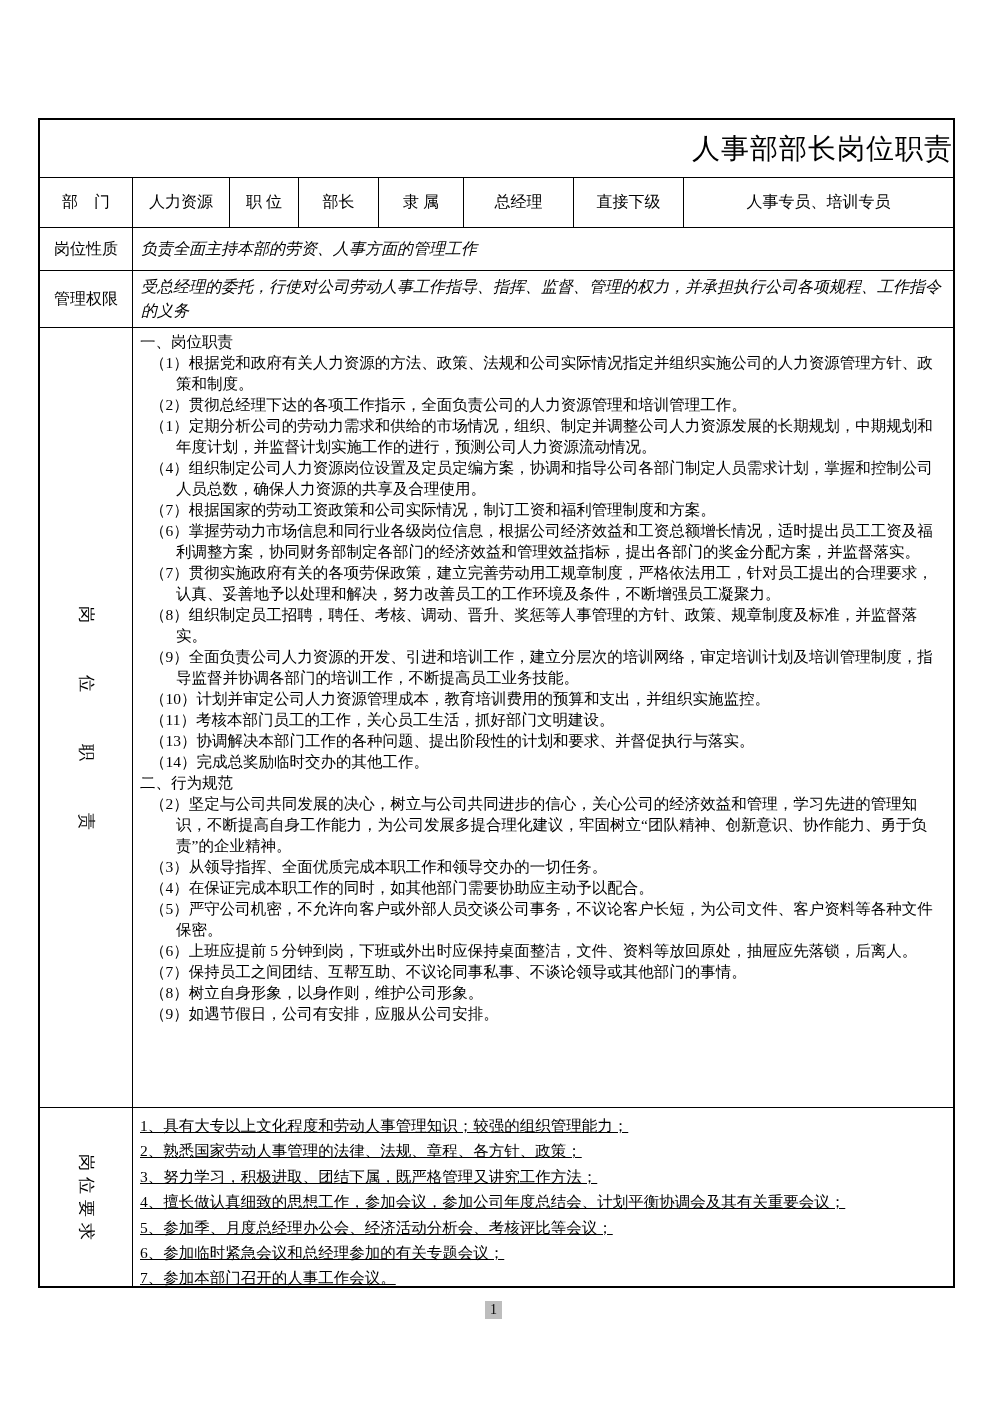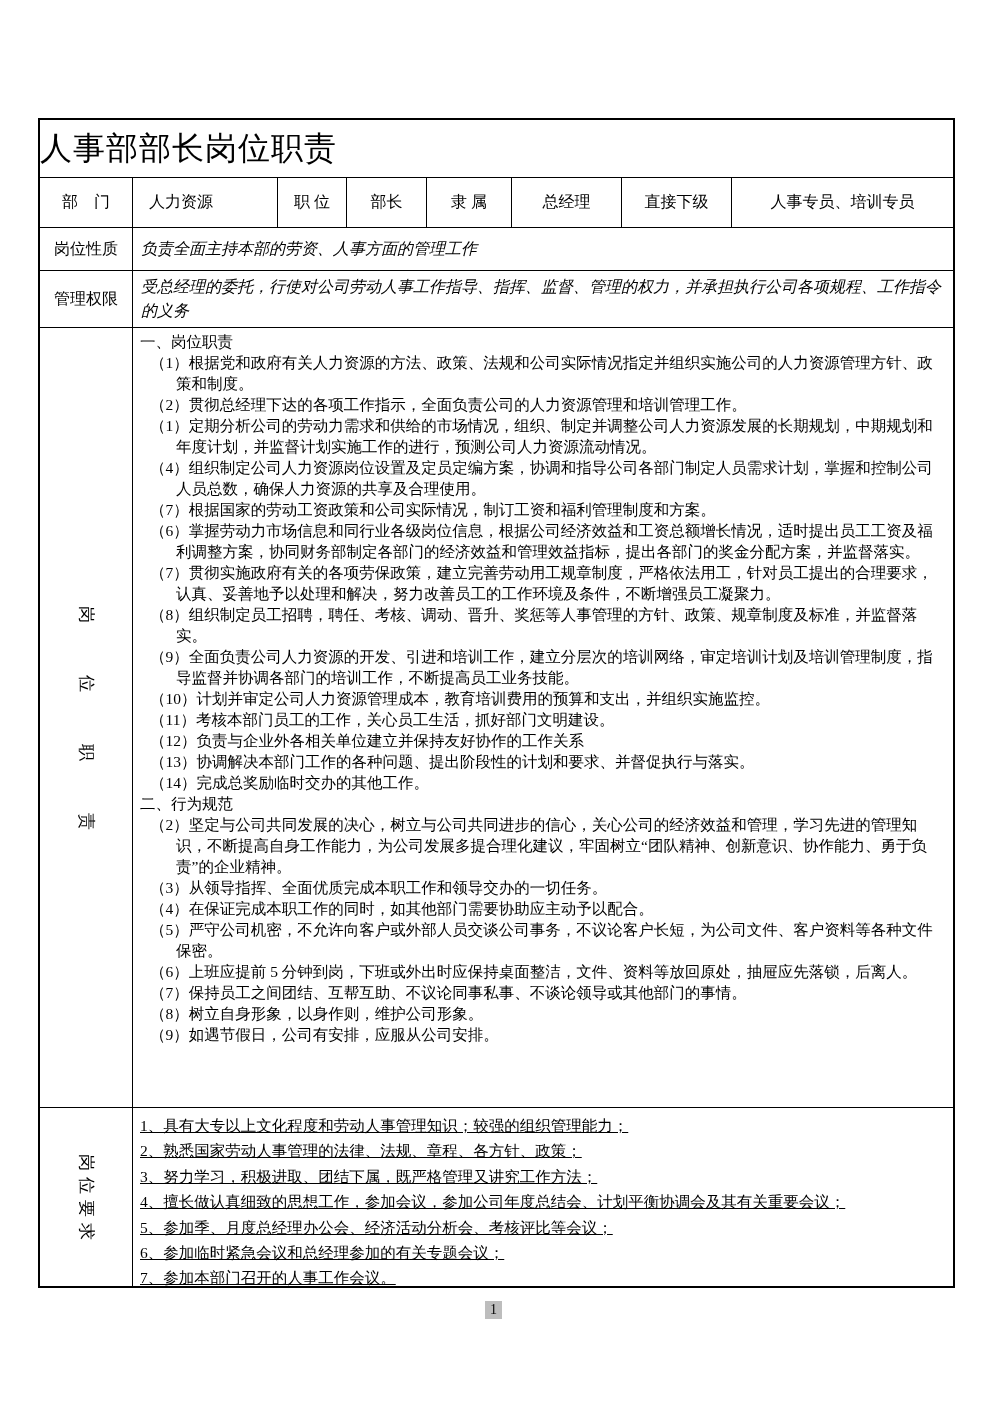--- a/index.html
+++ b/index.html
@@ -12,25 +12,25 @@
     position:absolute; left:38px; top:118px; width:917px; height:1170px;
     box-sizing:border-box; border:2px solid #000;
     display:flex; flex-direction:column; background:#fff;
   }
   .row { display:flex; box-sizing:border-box; border-top:1px solid #000; min-height:0; }
   .row:first-child { border-top:none; }
   .cell { box-sizing:border-box; border-left:1px solid #000; min-width:0; }
   .cell:first-child { border-left:none; }
 
   .title-row { height:57px; align-items:center; justify-content:center; }
-  .title-cell { flex:1; text-align:left; font-size:32px; letter-spacing:1px; }
+  .title-cell { flex:1; text-align:right; font-size:28px; letter-spacing:1px; }
 
   .info-row { height:50px; }
   .info-cell { display:flex; align-items:center; justify-content:center; font-size:16px; }
-  .w-dept{width:92px;} .w-dept-v{width:97px;} .w-pos{width:69px;margin-left:48px;} .w-pos-v{width:80px;}
+  .w-dept{width:92px;} .w-dept-v{width:97px;} .w-pos{width:69px;} .w-pos-v{width:80px;}
   .w-sub{width:85px;} .w-sub-v{width:110px;} .w-dl{width:110px;} .w-dl-v{flex:1;}
 
   .label-col { width:92px; display:flex; align-items:center; justify-content:center; font-size:16px; }
   .simple-row-1 { height:43px; }
   .simple-row-2 { height:57px; }
   .value-cell { flex:1; display:flex; align-items:center; padding:2px 8px; font-size:16px; line-height:24px;font-style:italic; }
 
   .duties-row { height:780px; }
   .content-cell { flex:1; padding:3px 6px 0 7px; font-size:15.5px; line-height:21px; }
   .sec-heading { margin:0; }
@@ -92,21 +92,20 @@
       <p class="duty-item">（2）贯彻总经理下达的各项工作指示，全面负责公司的人力资源管理和培训管理工作。</p>
       <p class="duty-item">（1）定期分析公司的劳动力需求和供给的市场情况，组织、制定并调整公司人力资源发展的长期规划，中期规划和年度计划，并监督计划实施工作的进行，预测公司人力资源流动情况。</p>
       <p class="duty-item">（4）组织制定公司人力资源岗位设置及定员定编方案，协调和指导公司各部门制定人员需求计划，掌握和控制公司人员总数，确保人力资源的共享及合理使用。</p>
       <p class="duty-item">（7）根据国家的劳动工资政策和公司实际情况，制订工资和福利管理制度和方案。</p>
       <p class="duty-item">（6）掌握劳动力市场信息和同行业各级岗位信息，根据公司经济效益和工资总额增长情况，适时提出员工工资及福利调整方案，协同财务部制定各部门的经济效益和管理效益指标，提出各部门的奖金分配方案，并监督落实。</p>
       <p class="duty-item">（7）贯彻实施政府有关的各项劳保政策，建立完善劳动用工规章制度，严格依法用工，针对员工提出的合理要求，认真、妥善地予以处理和解决，努力改善员工的工作环境及条件，不断增强员工凝聚力。</p>
       <p class="duty-item">（8）组织制定员工招聘，聘任、考核、调动、晋升、奖惩等人事管理的方针、政策、规章制度及标准，并监督落实。</p>
       <p class="duty-item">（9）全面负责公司人力资源的开发、引进和培训工作，建立分层次的培训网络，审定培训计划及培训管理制度，指导监督并协调各部门的培训工作，不断提高员工业务技能。</p>
       <p class="duty-item">（10）计划并审定公司人力资源管理成本，教育培训费用的预算和支出，并组织实施监控。</p>
       <p class="duty-item">（11）考核本部门员工的工作，关心员工生活，抓好部门文明建设。</p>
-      <p class="duty-item">（12）负责与企业外各相关单位建立并保持友好协作的工作关系</p>
       <p class="duty-item">（13）协调解决本部门工作的各种问题、提出阶段性的计划和要求、并督促执行与落实。</p>
       <p class="duty-item">（14）完成总奖励临时交办的其他工作。</p>
       <p class="sec-heading">二、行为规范</p>
       <p class="duty-item">（2）坚定与公司共同发展的决心，树立与公司共同进步的信心，关心公司的经济效益和管理，学习先进的管理知识，不断提高自身工作能力，为公司发展多提合理化建议，牢固树立“团队精神、创新意识、协作能力、勇于负责”的企业精神。</p>
       <p class="duty-item">（3）从领导指挥、全面优质完成本职工作和领导交办的一切任务。</p>
       <p class="duty-item">（4）在保证完成本职工作的同时，如其他部门需要协助应主动予以配合。</p>
       <p class="duty-item">（5）严守公司机密，不允许向客户或外部人员交谈公司事务，不议论客户长短，为公司文件、客户资料等各种文件保密。</p>
       <p class="duty-item">（6）上班应提前 5 分钟到岗，下班或外出时应保持桌面整洁，文件、资料等放回原处，抽屉应先落锁，后离人。</p>
       <p class="duty-item">（7）保持员工之间团结、互帮互助、不议论同事私事、不谈论领导或其他部门的事情。</p>
       <p class="duty-item">（8）树立自身形象，以身作则，维护公司形象。</p>

